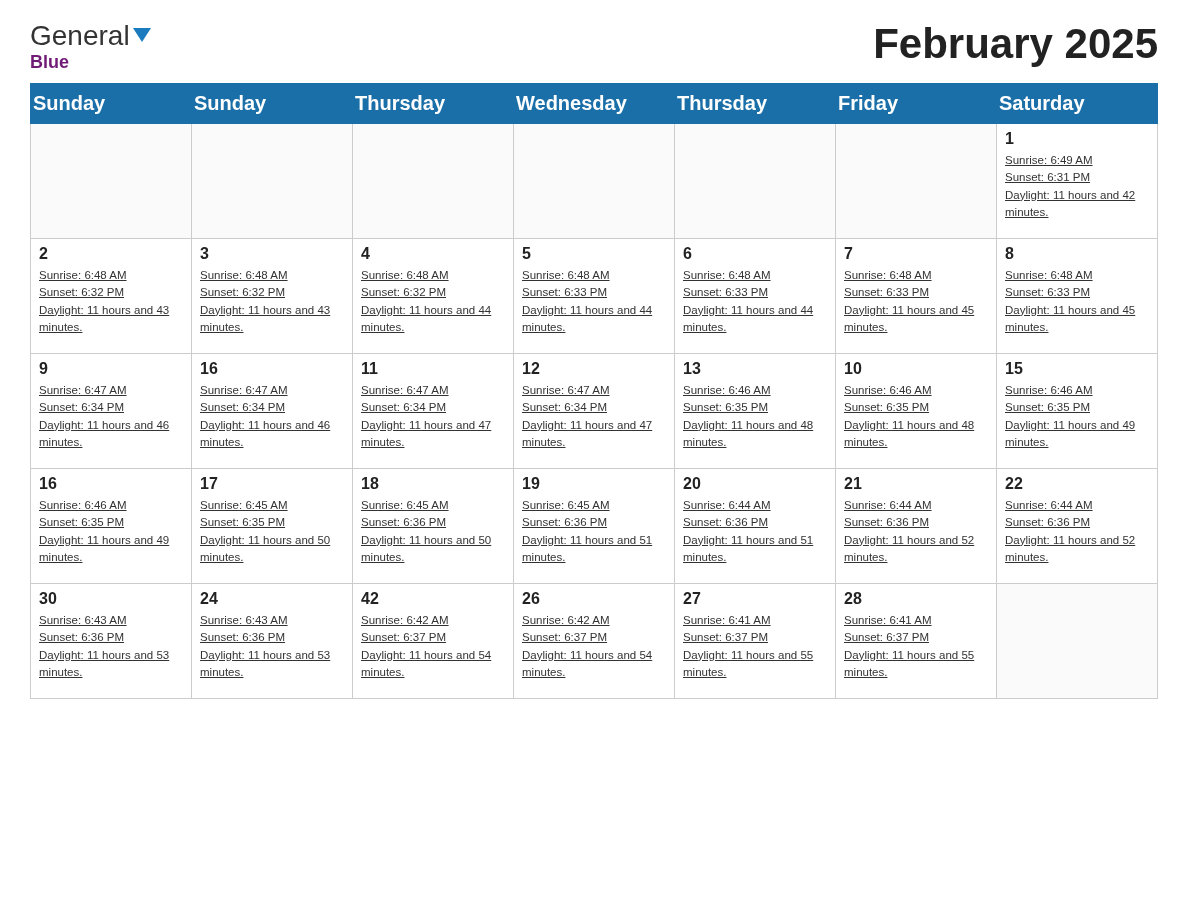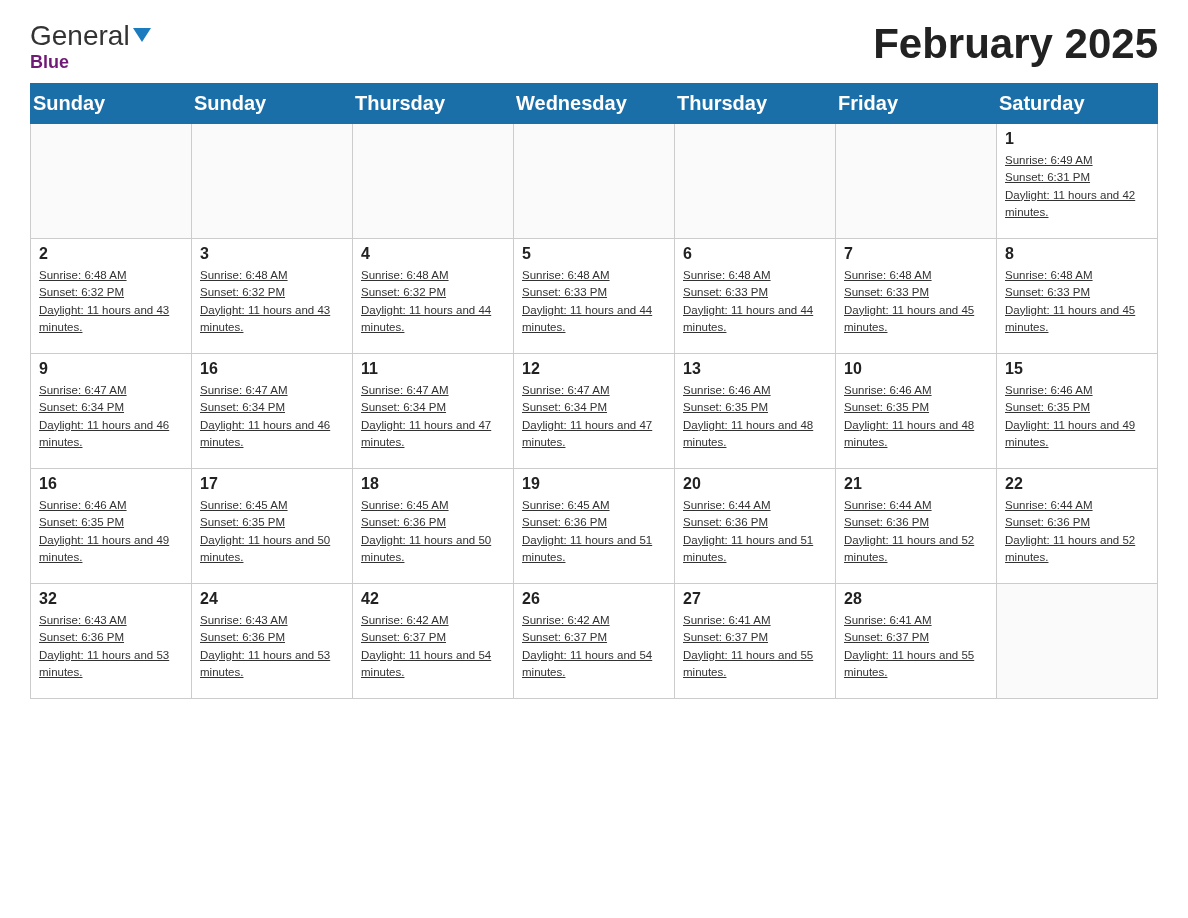--- a/index.html
+++ b/index.html
@@ -226,21 +226,21 @@
           <span class="day-number">21</span>
           <div class="day-info">Sunrise: 6:44 AM<br>Sunset: 6:36 PM<br>Daylight: 11 hours and 52 minutes.</div>
         </td>
         <td>
           <span class="day-number">22</span>
           <div class="day-info">Sunrise: 6:44 AM<br>Sunset: 6:36 PM<br>Daylight: 11 hours and 52 minutes.</div>
         </td>
       </tr>
       <tr>
         <td>
-          <span class="day-number">32</span>
+          <span class="day-number">30</span>
           <div class="day-info">Sunrise: 6:43 AM<br>Sunset: 6:36 PM<br>Daylight: 11 hours and 53 minutes.</div>
         </td>
         <td>
           <span class="day-number">24</span>
           <div class="day-info">Sunrise: 6:43 AM<br>Sunset: 6:36 PM<br>Daylight: 11 hours and 53 minutes.</div>
         </td>
         <td>
           <span class="day-number">42</span>
           <div class="day-info">Sunrise: 6:42 AM<br>Sunset: 6:37 PM<br>Daylight: 11 hours and 54 minutes.</div>
         </td>

